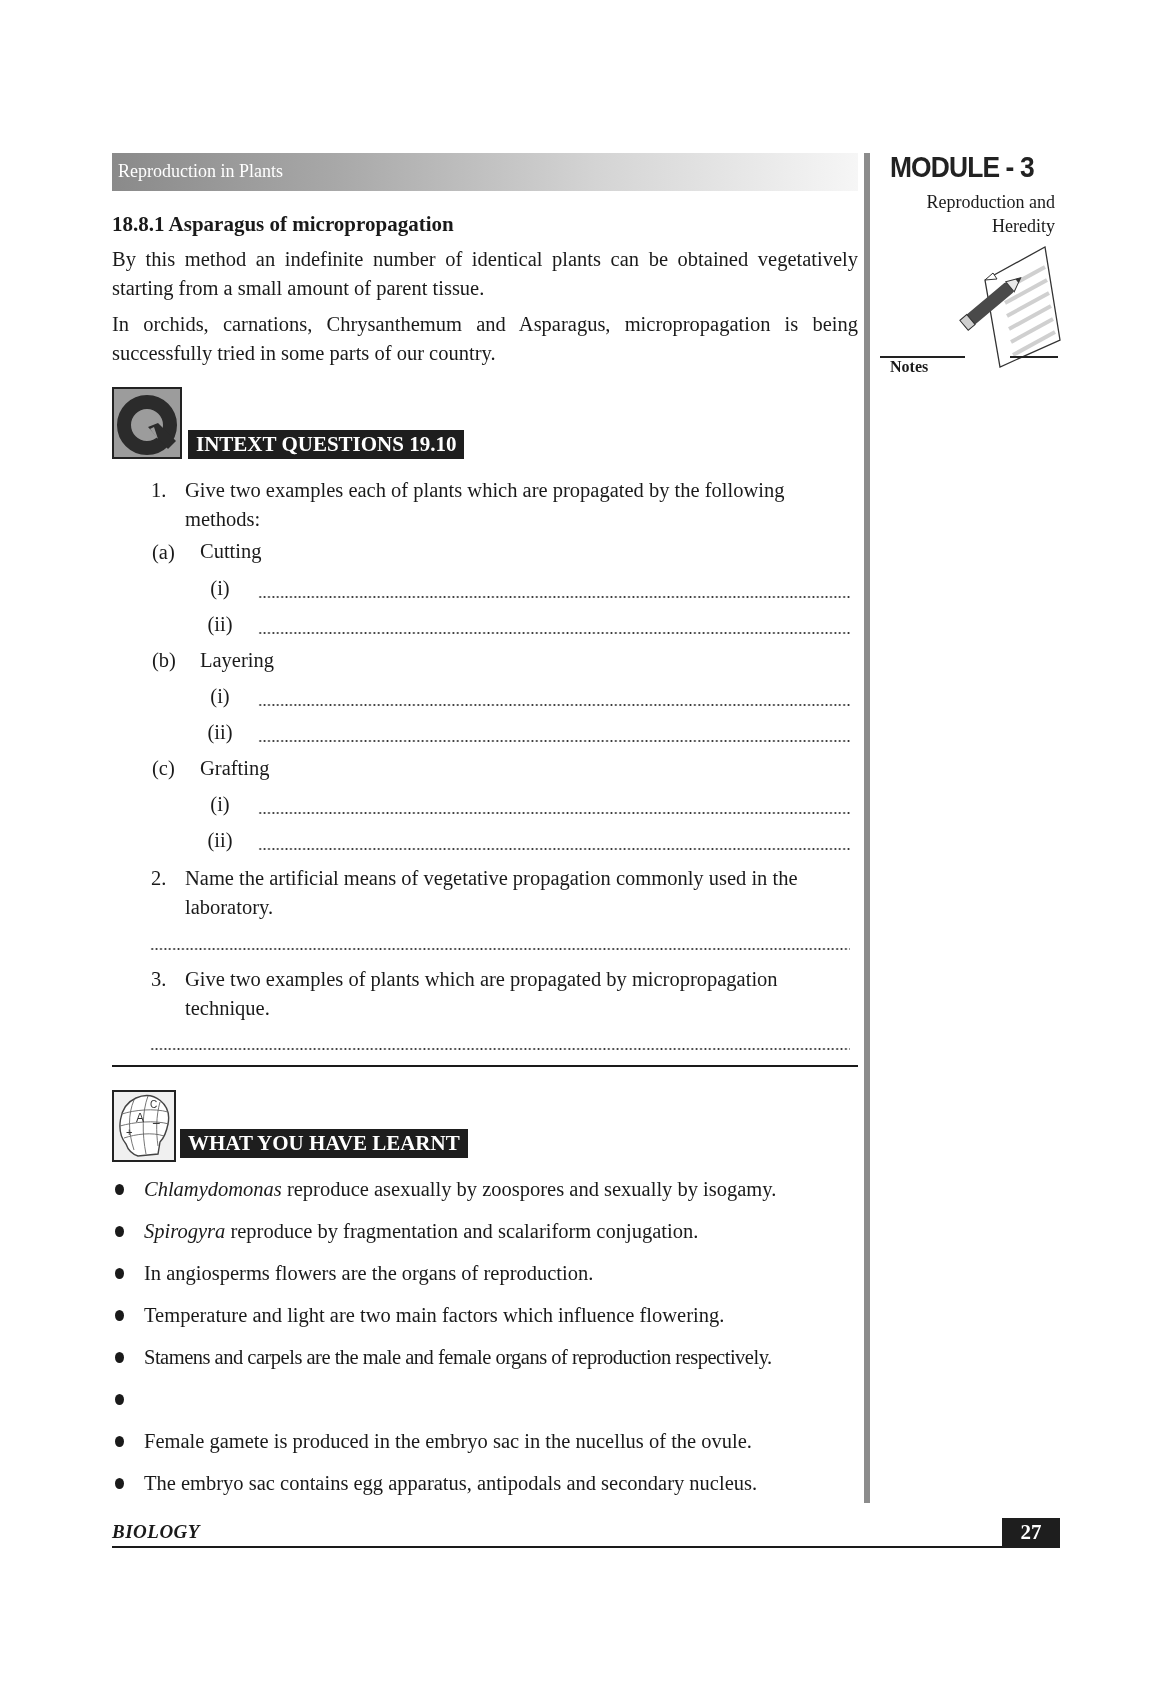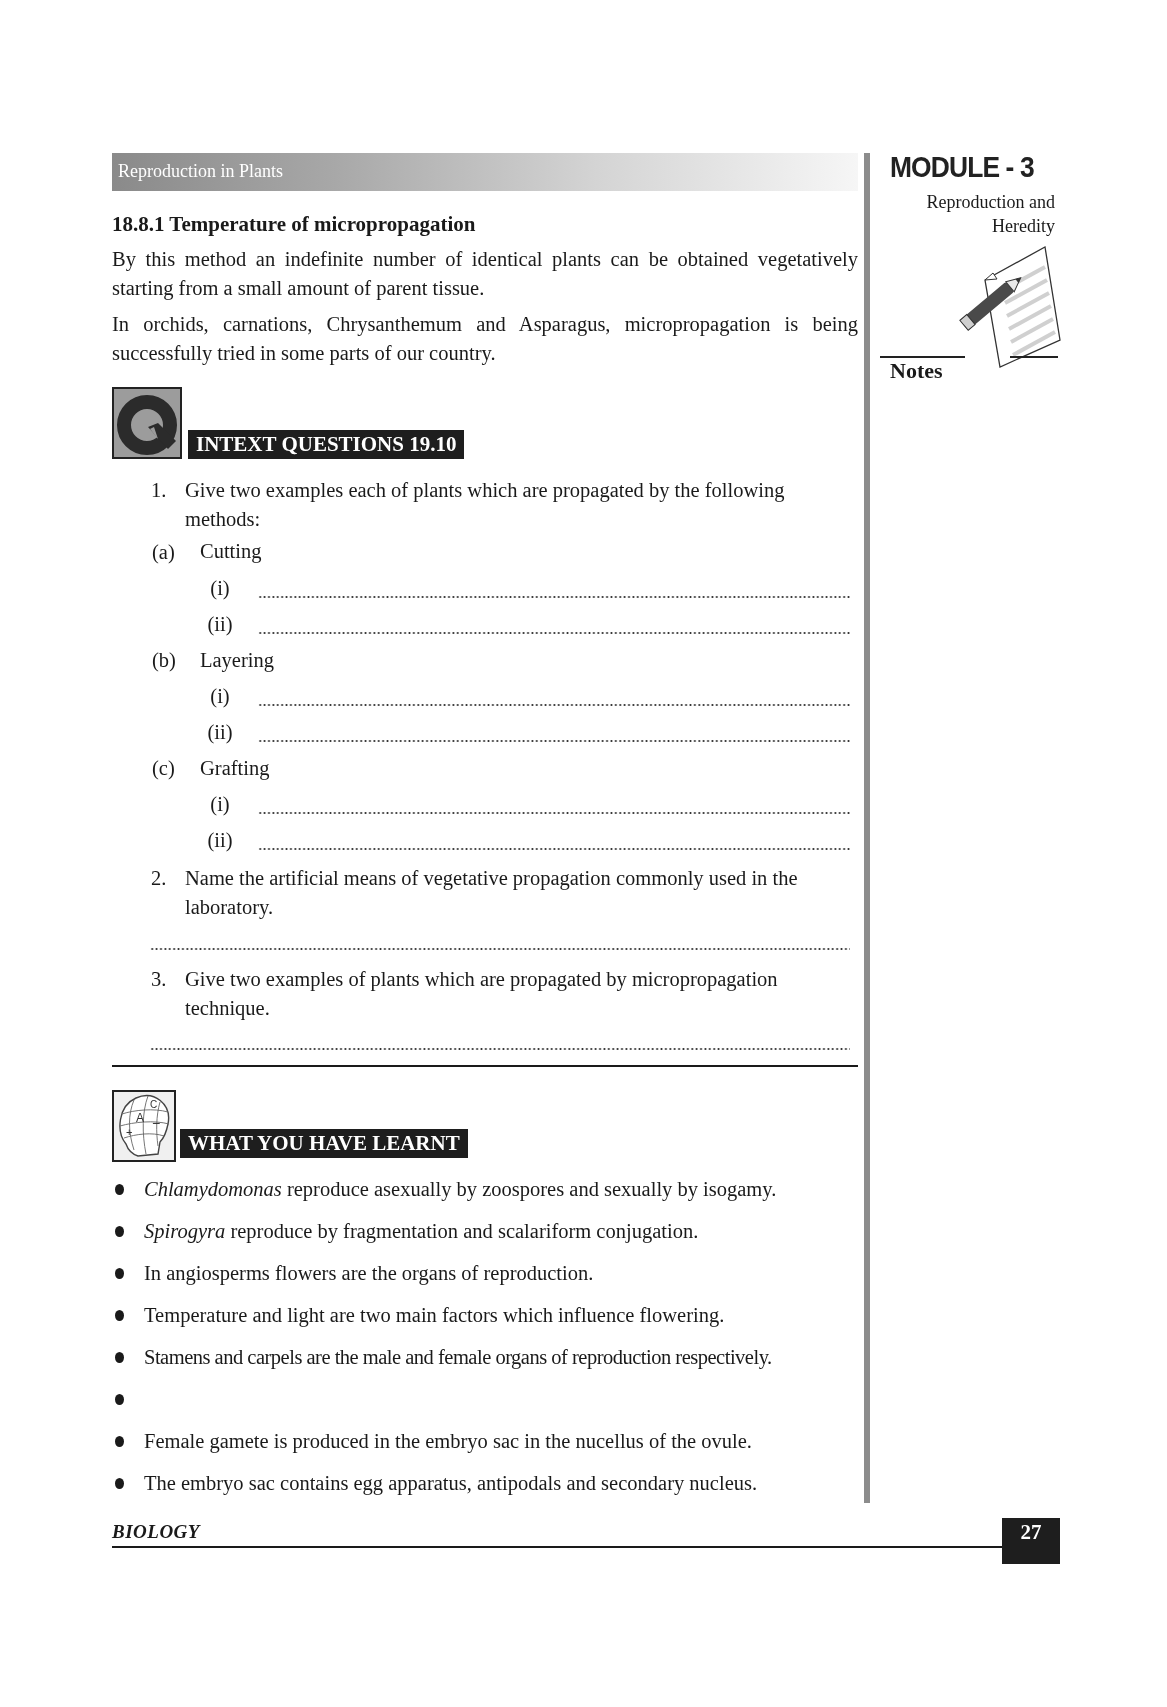--- a/index.html
+++ b/index.html
@@ -16,21 +16,21 @@
   #side-rule { left: 864px; top: 153px; width: 6px; height: 1350px; background: #8c8c8c; }
 
   
   #module-title { left: 890px; top: 150px; width: 180px; text-align: left;
     font-family: "Liberation Sans", "DejaVu Sans", sans-serif; font-weight: bold;
     font-size: 30px; letter-spacing: -1px; transform: scaleX(0.88); transform-origin: left; color: #222; }
   #module-sub { left: 880px; top: 190px; width: 175px; text-align: right; font-size: 18px; line-height: 24px; }
   #notes-icon { left: 945px; top: 245px; width: 120px; height: 125px; }
   #notes-line-left { left: 880px; top: 356px; width: 85px; height: 2px; background: #222; }
   #notes-line-right { left: 1010px; top: 356px; width: 48px; height: 2px; background: #222; }
-  #notes-label { left: 890px; top: 358px; font-size: 22px; font-weight: bold; }
+  #notes-label { left: 890px; top: 358px; font-size: 16px; font-weight: bold; }
 
   
   .col { left: 112px; width: 746px; }
   #section-heading { top: 212px; font-size: 21px; font-weight: bold; }
   .para { font-size: 20.5px; line-height: 29px; text-align: justify; text-align-last: left; }
   #para-1 { top: 245px; }
   #para-2 { top: 310px; }
 
   
   .box-icon { left: 112px; width: 70px; height: 72px; border: 2px solid #222; box-sizing: border-box; }
@@ -58,21 +58,21 @@
 
   
   .bullet-row { left: 112px; width: 746px; font-size: 20.5px; line-height: 29px; white-space: nowrap; }
   .bullet-dot { display: inline-block; width: 9px; height: 11px; border-radius: 50%; background: #1a1a1a;
                 margin-left: 3px; margin-right: 20px; vertical-align: 1px; }
   .bullet-row em { font-style: italic; }
 
   
   #footer-label { left: 112px; top: 1521px; font-size: 19px; font-style: italic; font-weight: bold; letter-spacing: 0.5px; }
   #footer-line { left: 112px; top: 1546px; width: 892px; height: 2px; background: #1a1a1a; }
-  #page-num { left: 1002px; top: 1518px; width: 58px; height: 46px; background: #1e1e1e; color: #fff;
+  #page-num { left: 1002px; top: 1518px; width: 58px; height: 30px; background: #1e1e1e; color: #fff;
               font-weight: bold; font-size: 21px; text-align: center; line-height: 28px; }
 </style>
 </head>
 <body>
 
 <div id="header-bar" class="abs">
   <span>Reproduction in Plants</span>
 </div>
 <div id="side-rule" class="abs"></div>
 
@@ -96,21 +96,21 @@
     <rect x="10" y="48" width="60" height="13" fill="#4a4a4a" rx="2"></rect>
     <rect x="10" y="48" width="9" height="13" fill="#cfcfcf" stroke="#333" stroke-width="1"></rect>
     <polygon points="70,48 84,54.5 70,61" fill="#e8e8e8" stroke="#333" stroke-width="1"></polygon>
     <polygon points="79,52 84,54.5 79,57" fill="#333"></polygon>
   </g>
 </svg>
 <div id="notes-line-left" class="abs"></div>
 <div id="notes-line-right" class="abs"></div>
 <div id="notes-label" class="abs">Notes</div>
 
-<div id="section-heading" class="abs col">18.8.1 Temperature of micropropagation</div>
+<div id="section-heading" class="abs col">18.8.1 Asparagus of micropropagation</div>
 <div id="para-1" class="abs col para">By this method an indefinite number of identical plants can be obtained vegetatively starting from a small amount of parent tissue.</div>
 <div id="para-2" class="abs col para">In orchids, carnations, Chrysanthemum and Asparagus, micropropagation is being successfully tried in some parts of our country.</div>
 
 <div id="intext-icon" class="abs box-icon">
   <svg width="66" height="68" viewBox="0 0 66 68">
     <rect x="0" y="0" width="66" height="68" fill="#9c9c9c"></rect>
     <circle cx="33" cy="36" r="23" fill="none" stroke="#2b2b2b" stroke-width="14"></circle>
     <polygon points="34,38 54,60 62,52 44,34" fill="#2b2b2b"></polygon>
     <polygon points="36,40 44,50 40,38" fill="#9c9c9c"></polygon>
   </svg>

